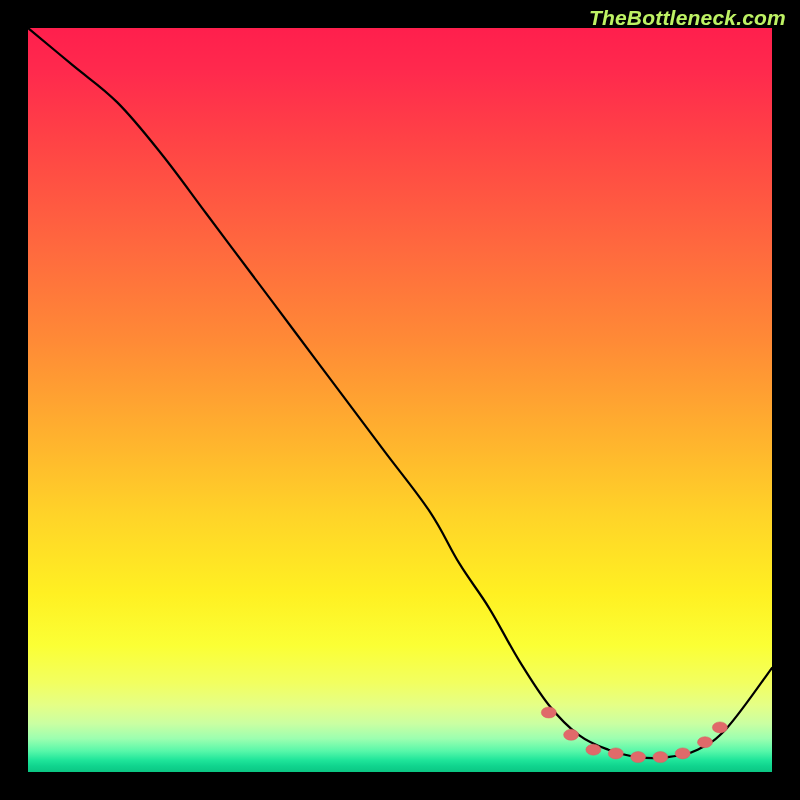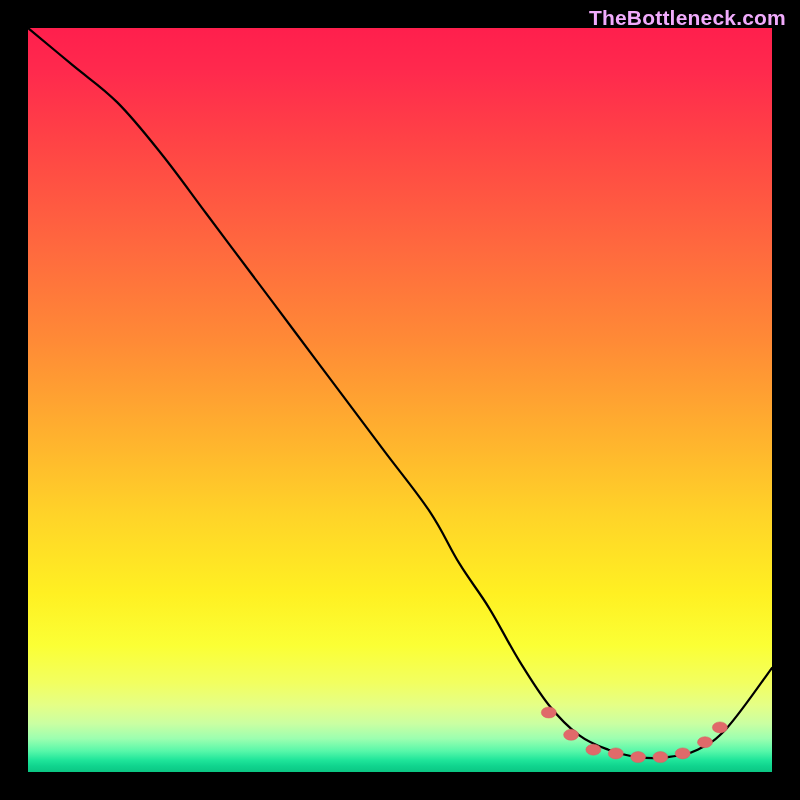--- a/index.html
+++ b/index.html
@@ -10,23 +10,24 @@
     height: 800px;
     background: #000;
   }
   .watermark {
     position: absolute;
     top: 6px;
     right: 14px;
     font-family: Arial, Helvetica, sans-serif;
     font-size: 21px;
     font-weight: 600;
-    color: #f0abfc;
+    color: #bef264;
     letter-spacing: 0.2px;
     z-index: 10;
+    font-style: italic;
   }
   .plot {
     position: absolute;
     left: 28px;
     top: 28px;
     width: 744px;   
     height: 744px;
     overflow: hidden;
   }
   .gradient {

